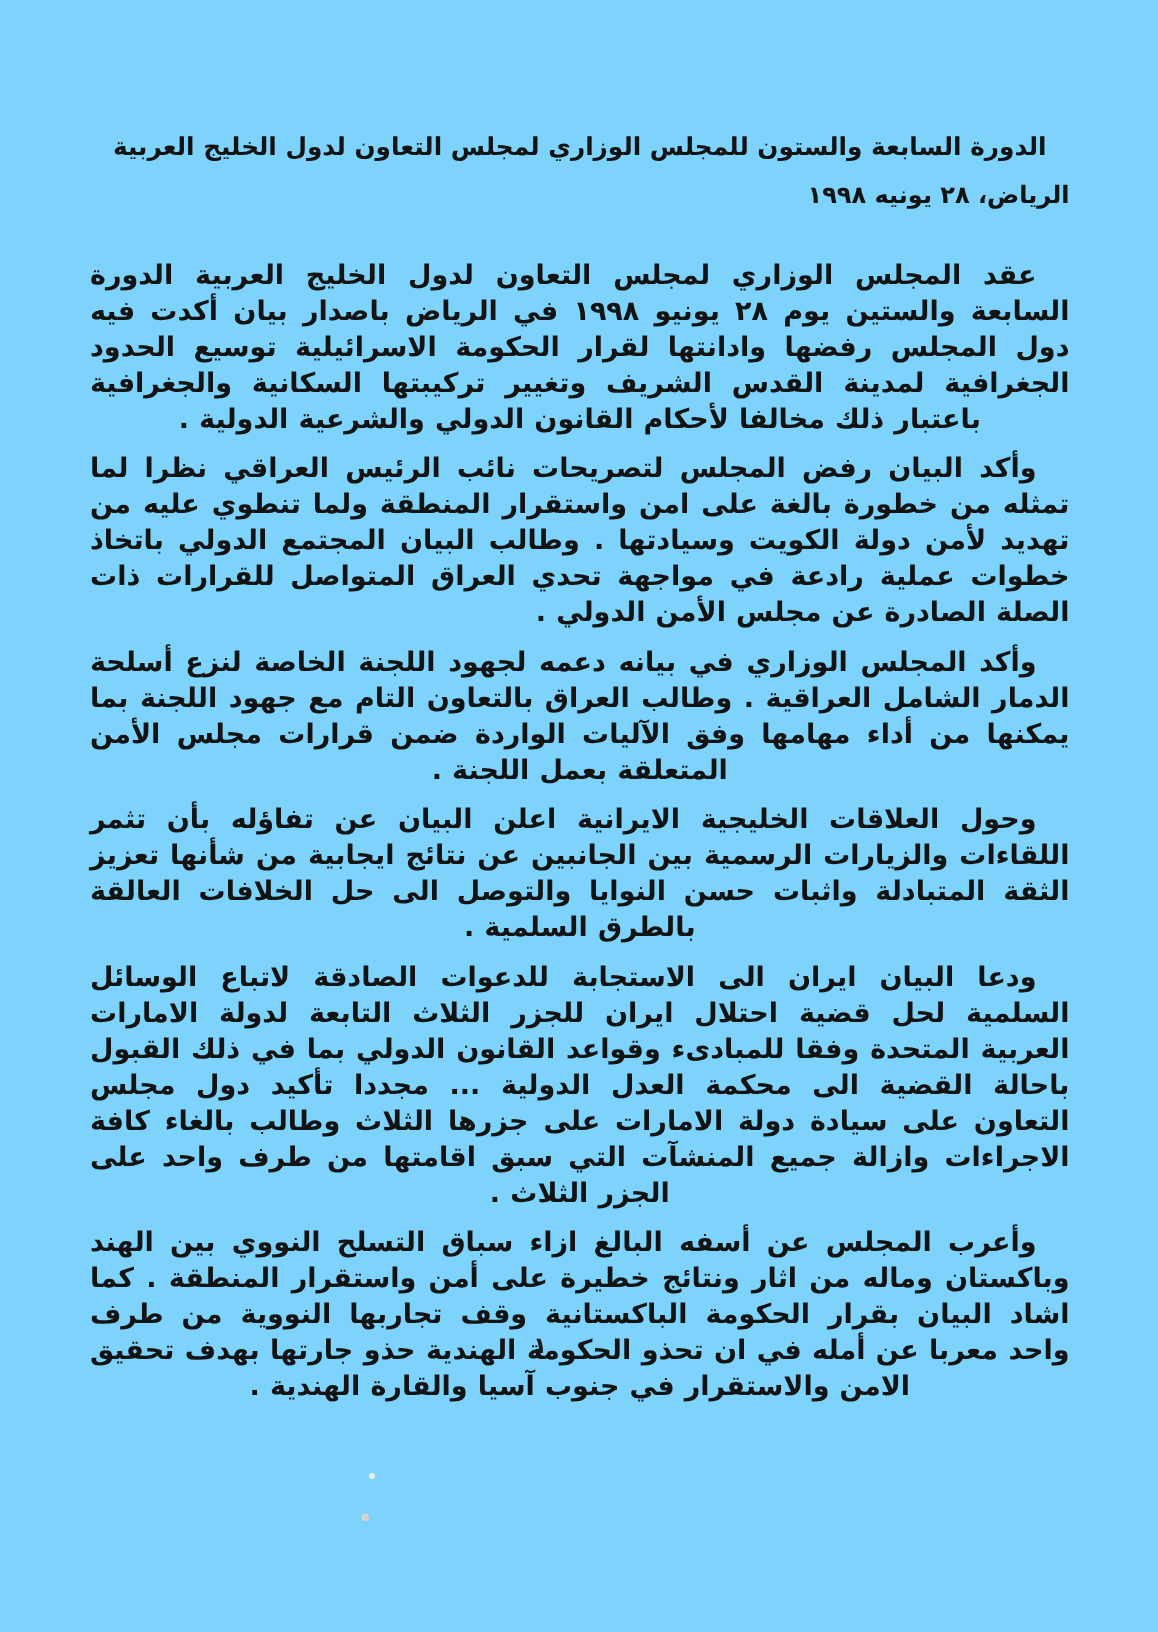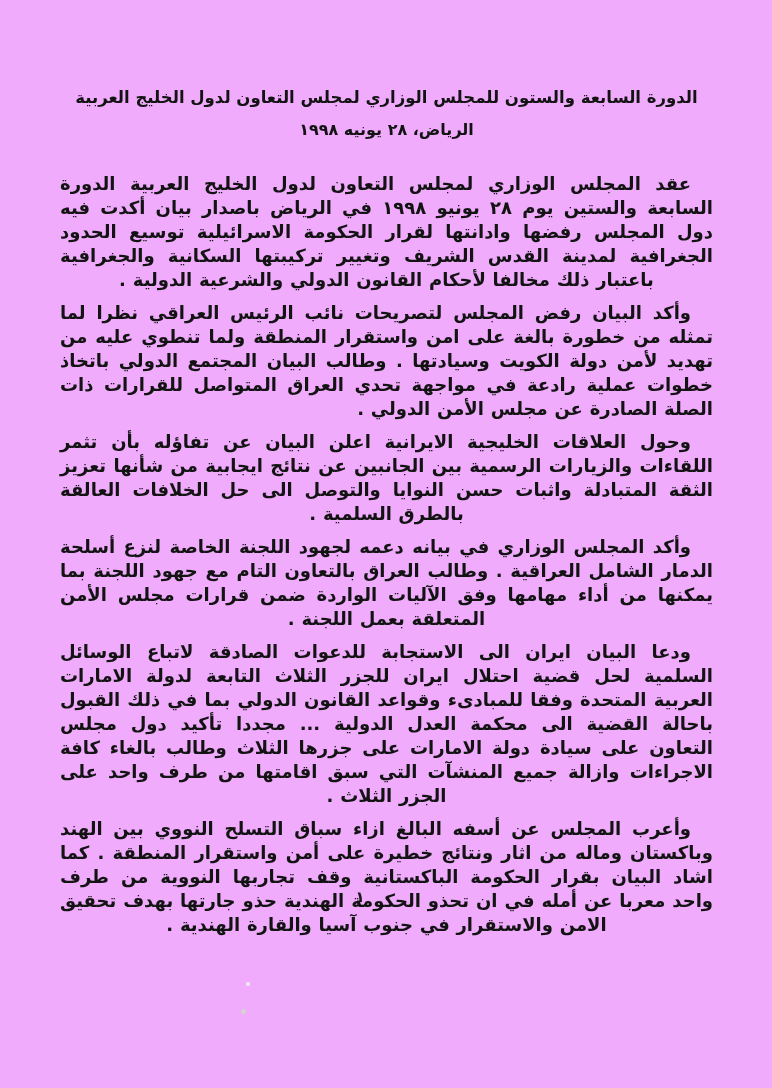--- a/index.html
+++ b/index.html
@@ -4,21 +4,21 @@
 <style>
   html, body {
     margin: 0;
     padding: 0;
     background: #ffffff;
   }
   .page {
     position: relative;
     width: 772px;
     height: 1088px;
-    background: #f0abfc;
+    background: #7dd3fc;
     overflow: hidden;
     direction: rtl;
     font-family: "DejaVu Sans", sans-serif;
     color: #131313;
   }
   .doc-header {
     position: absolute;
     top: 82px;
     right: 59px;
     left: 60px;
@@ -30,20 +30,21 @@
     line-height: 32px;
     margin: 0;
     font-weight: bold;
     letter-spacing: 0;
   }
   .doc-subtitle {
     font-size: 16px;
     line-height: 32px;
     margin: 0;
     font-weight: bold;
+    text-align: right;
   }
   .doc-body {
     position: absolute;
     top: 172px;
     right: 59px;
     left: 60px;
   }
   .para {
     margin: 0 0 9px 0;
     font-size: 18px;
@@ -89,22 +90,22 @@
 <div class="page" dir="rtl">
 
   <header class="doc-header">
     <h1 class="doc-title">الدورة السابعة والستون للمجلس الوزاري لمجلس التعاون لدول الخليج العربية</h1>
     <div class="doc-subtitle">الرياض، ٢٨ يونيه ١٩٩٨</div>
   </header>
 
   <main class="doc-body">
     <p class="para last-center">عقد المجلس الوزاري لمجلس التعاون لدول الخليج العربية الدورة السابعة والستين يوم ٢٨ يونيو ١٩٩٨ في الرياض باصدار بيان أكدت فيه دول المجلس رفضها وادانتها لقرار الحكومة الاسرائيلية توسيع الحدود الجغرافية لمدينة القدس الشريف وتغيير تركيبتها السكانية والجغرافية باعتبار ذلك مخالفا لأحكام القانون الدولي والشرعية الدولية .</p>
     <p class="para last-right">وأكد البيان رفض المجلس لتصريحات نائب الرئيس العراقي نظرا لما تمثله من خطورة بالغة على امن واستقرار المنطقة ولما تنطوي عليه من تهديد لأمن دولة الكويت وسيادتها . وطالب البيان المجتمع الدولي باتخاذ خطوات عملية رادعة في مواجهة تحدي العراق المتواصل للقرارات ذات الصلة الصادرة عن مجلس الأمن الدولي .</p>
+    <p class="para last-center">وأكد المجلس الوزاري في بيانه دعمه لجهود اللجنة الخاصة لنزع أسلحة الدمار الشامل العراقية . وطالب العراق بالتعاون التام مع جهود اللجنة بما يمكنها من أداء مهامها وفق الآليات الواردة ضمن قرارات مجلس الأمن المتعلقة بعمل اللجنة .</p>
     <p class="para last-center">وحول العلاقات الخليجية الايرانية اعلن البيان عن تفاؤله بأن تثمر اللقاءات والزيارات الرسمية بين الجانبين عن نتائج ايجابية من شأنها تعزيز الثقة المتبادلة واثبات حسن النوايا والتوصل الى حل الخلافات العالقة بالطرق السلمية .</p>
-    <p class="para last-center">وأكد المجلس الوزاري في بيانه دعمه لجهود اللجنة الخاصة لنزع أسلحة الدمار الشامل العراقية . وطالب العراق بالتعاون التام مع جهود اللجنة بما يمكنها من أداء مهامها وفق الآليات الواردة ضمن قرارات مجلس الأمن المتعلقة بعمل اللجنة .</p>
     <p class="para last-center">ودعا البيان ايران الى الاستجابة للدعوات الصادقة لاتباع الوسائل السلمية لحل قضية احتلال ايران للجزر الثلاث التابعة لدولة الامارات العربية المتحدة وفقا للمبادىء وقواعد القانون الدولي بما في ذلك القبول باحالة القضية الى محكمة العدل الدولية ... مجددا تأكيد دول مجلس التعاون على سيادة دولة الامارات على جزرها الثلاث وطالب بالغاء كافة الاجراءات وازالة جميع المنشآت التي سبق اقامتها من طرف واحد على الجزر الثلاث .</p>
     <p class="para last-center">وأعرب المجلس عن أسفه البالغ ازاء سباق التسلح النووي بين الهند وباكستان وماله من اثار ونتائج خطيرة على أمن واستقرار المنطقة . كما اشاد البيان بقرار الحكومة الباكستانية وقف تجاربها النووية من طرف واحد معربا عن أمله في ان تحذو الحكومة الهندية حذو جارتها بهدف تحقيق الامن والاستقرار في جنوب آسيا والقارة الهندية .</p>
   </main>
 
   <div class="page-number">١</div>
 
   <span class="scan-speck"></span>
   <span class="scan-speck faint"></span>
 
 </div>

